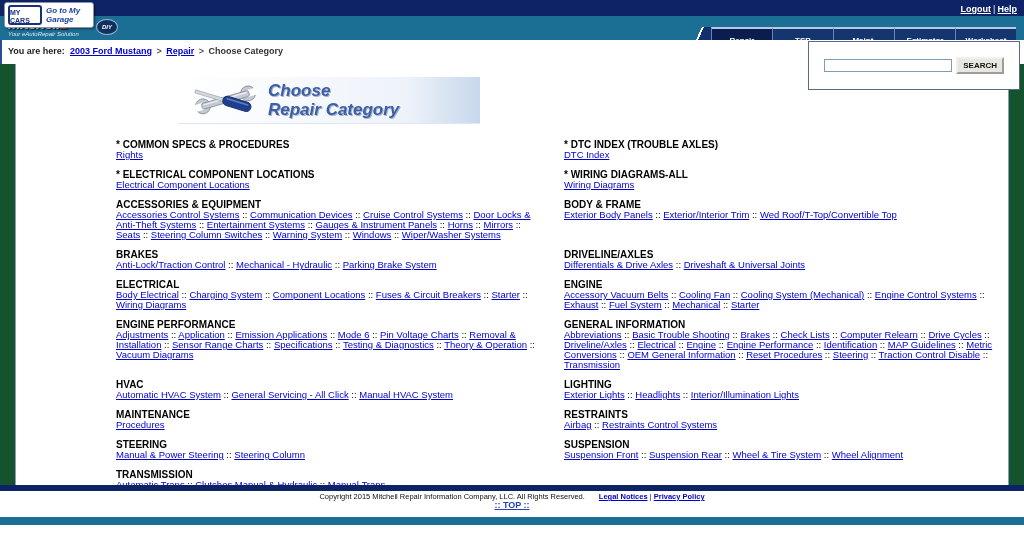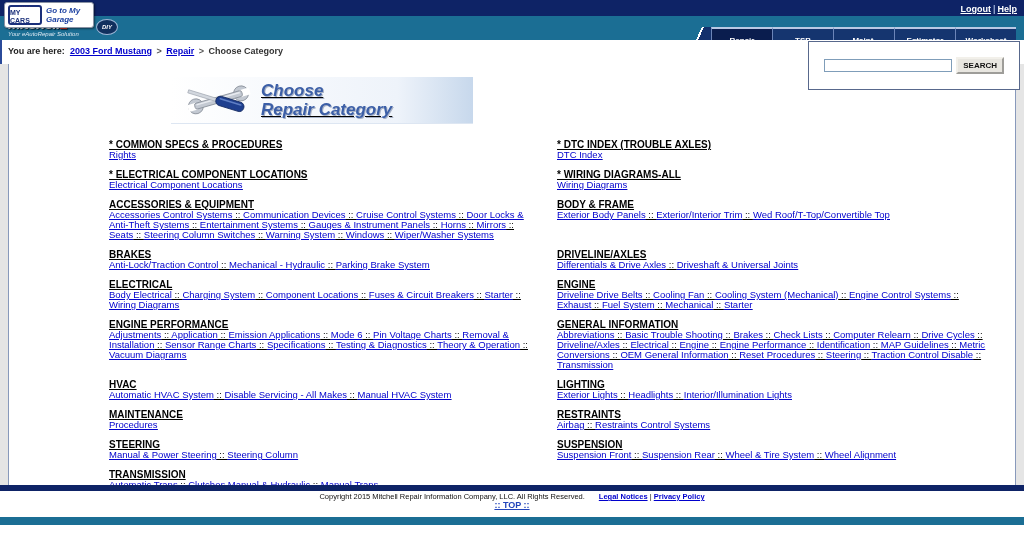--- a/index.html
+++ b/index.html
@@ -54,21 +54,21 @@
   .crumb-link { color:#0000cc; text-decoration:underline; }
   .crumb-sep { color:#555; padding:0 2px; }
   .crumb-current { color:#333; }
   .search-panel { position:absolute; right:4px; top:1px; border:1px solid #58688c;
     background:#fff; padding:15px; display:flex; gap:4px; align-items:center; }
   .search-input { width:128px; height:13px; border:1px solid #7f9db9; font-size:9px; padding:0 2px; }
   .search-btn { height:17px; font-size:8px; font-weight:bold; color:#111;
     background:#e8e6e0; border:2px outset #f2f0ea; padding:0 5px; cursor:pointer; }
 
   
-  .page { background:#e5e5e5; padding:0 8px; height:421px;text-decoration:underline; }
+  .page { background:#14532d; padding:0 15px; height:421px; }
   .content { background:#fff; height:100%; overflow:hidden;
     border-left:1px solid #8899bb; border-right:1px solid #8899bb; }
   .title-banner { margin:13px 0 0 162px; width:302px; height:47px;
     display:flex; align-items:center;
     background:linear-gradient(to right, #ffffff, #eef3fa 75%, #c7d8ec);
     border-bottom:1px solid #dde6f2; }
   .tools-icon { margin-left:14px; flex:0 0 auto; }
   .title-text { margin-left:10px; }
   .title-line { font-size:17px; line-height:19px; font-weight:bold; font-style:italic;
     color:#3c5fa7; text-shadow:1px 1px 0 #a8b2c6; }
@@ -232,21 +232,21 @@
           <tr>
             <td class="cell left">
               <div class="cat">
                 <div class="cat-h">ELECTRICAL</div>
                 <div class="cat-links"><a>Body Electrical</a> :: <a>Charging System</a> :: <a>Component Locations</a> :: <a>Fuses &amp; Circuit Breakers</a> :: <a>Starter</a> :: <a>Wiring Diagrams</a></div>
               </div>
             </td>
             <td class="cell right">
               <div class="cat">
                 <div class="cat-h">ENGINE</div>
-                <div class="cat-links"><a>Driveline Drive Belts</a> :: <a>Cooling Fan</a> :: <a>Cooling System (Mechanical)</a> :: <a>Engine Control Systems</a> :: <a>Exhaust</a> :: <a>Fuel System</a> :: <a>Mechanical</a> :: <a>Starter</a></div>
+                <div class="cat-links"><a>Accessory Vacuum Belts</a> :: <a>Cooling Fan</a> :: <a>Cooling System (Mechanical)</a> :: <a>Engine Control Systems</a> :: <a>Exhaust</a> :: <a>Fuel System</a> :: <a>Mechanical</a> :: <a>Starter</a></div>
               </div>
             </td>
           </tr>
           <tr>
             <td class="cell left">
               <div class="cat">
                 <div class="cat-h">ENGINE PERFORMANCE</div>
                 <div class="cat-links"><a>Adjustments</a> :: <a>Application</a> :: <a>Emission Applications</a> :: <a>Mode 6</a> :: <a>Pin Voltage Charts</a> :: <a>Removal &amp; Installation</a> :: <a>Sensor Range Charts</a> :: <a>Specifications</a> :: <a>Testing &amp; Diagnostics</a> :: <a>Theory &amp; Operation</a> :: <a>Vacuum Diagrams</a></div>
               </div>
             </td>
@@ -254,21 +254,21 @@
               <div class="cat">
                 <div class="cat-h">GENERAL INFORMATION</div>
                 <div class="cat-links"><a>Abbreviations</a> :: <a>Basic Trouble Shooting</a> :: <a>Brakes</a> :: <a>Check Lists</a> :: <a>Computer Relearn</a> :: <a>Drive Cycles</a> :: <a>Driveline/Axles</a> :: <a>Electrical</a> :: <a>Engine</a> :: <a>Engine Performance</a> :: <a>Identification</a> :: <a>MAP Guidelines</a> :: <a>Metric Conversions</a> :: <a>OEM General Information</a> :: <a>Reset Procedures</a> :: <a>Steering</a> :: <a>Traction Control Disable</a> :: <a>Transmission</a></div>
               </div>
             </td>
           </tr>
           <tr>
             <td class="cell left">
               <div class="cat">
                 <div class="cat-h">HVAC</div>
-                <div class="cat-links"><a>Automatic HVAC System</a> :: <a>Disable Servicing - All Makes</a> :: <a>Manual HVAC System</a></div>
+                <div class="cat-links"><a>Automatic HVAC System</a> :: <a>General Servicing - All Click</a> :: <a>Manual HVAC System</a></div>
               </div>
             </td>
             <td class="cell right">
               <div class="cat">
                 <div class="cat-h">LIGHTING</div>
                 <div class="cat-links"><a>Exterior Lights</a> :: <a>Headlights</a> :: <a>Interior/Illumination Lights</a></div>
               </div>
             </td>
           </tr>
           <tr>

